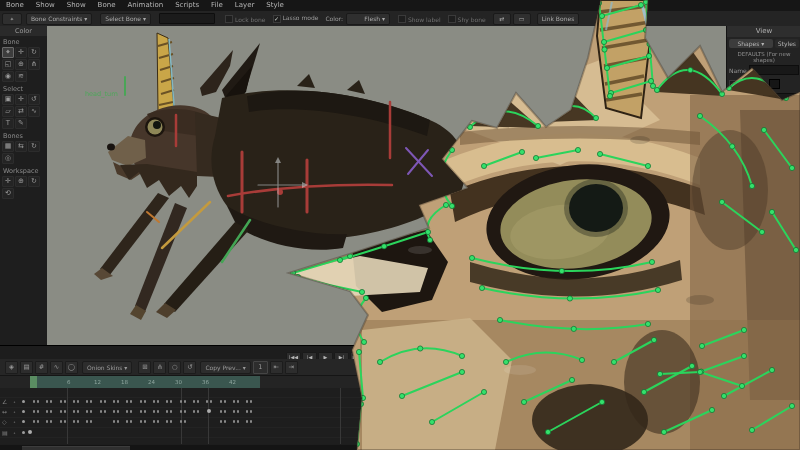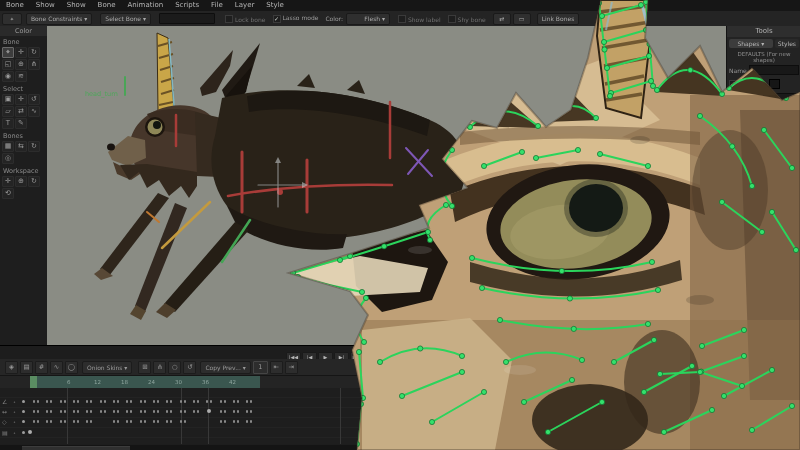--- a/index.html
+++ b/index.html
@@ -214,21 +214,21 @@
           <line x1="231" y1="137" x2="231" y2="181"></line>
         </g>
         <polygon points="255,156 261,159 255,162" fill="#ccd1d5" opacity="0.55" stroke="none"></polygon>
         <polygon points="228,137 231,131 234,137" fill="#ccd1d5" opacity="0.55" stroke="none"></polygon>
       </g>
     </svg>
     <div id="bone-label">head_turn</div>
   </div>
 
   <div id="stylepanel">
-    <div id="style-title">Tools</div>
+    <div id="style-title">View</div>
     <div class="sp-row">
       <div class="sp-tab" style="background:#3c3c3c;flex:1;text-align:center;">Shapes ▾</div>
       <div class="sp-tab" style="background:#2a2a2a;">Styles</div>
     </div>
     <div class="sp-defaults">DEFAULTS (For new shapes)</div>
     <div class="sp-row">
       <span class="sp-label">Name</span>
       <div class="sp-input"></div>
     </div>
     <div class="sp-row" style="padding-top:4px;">

